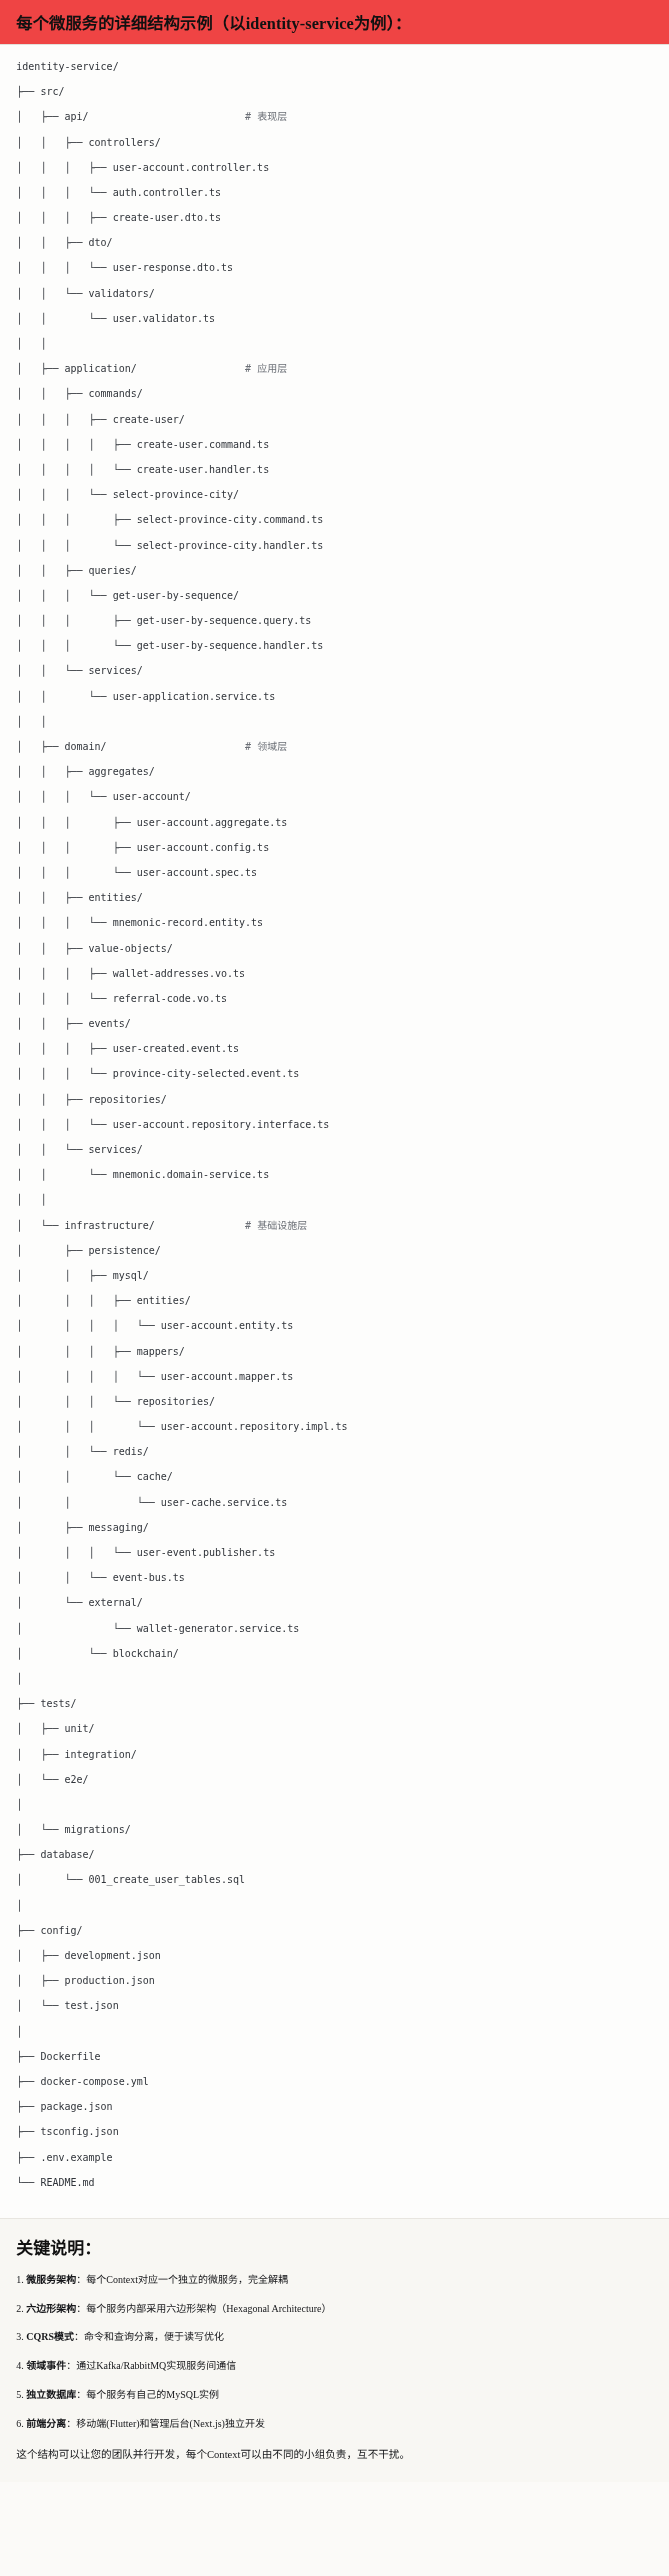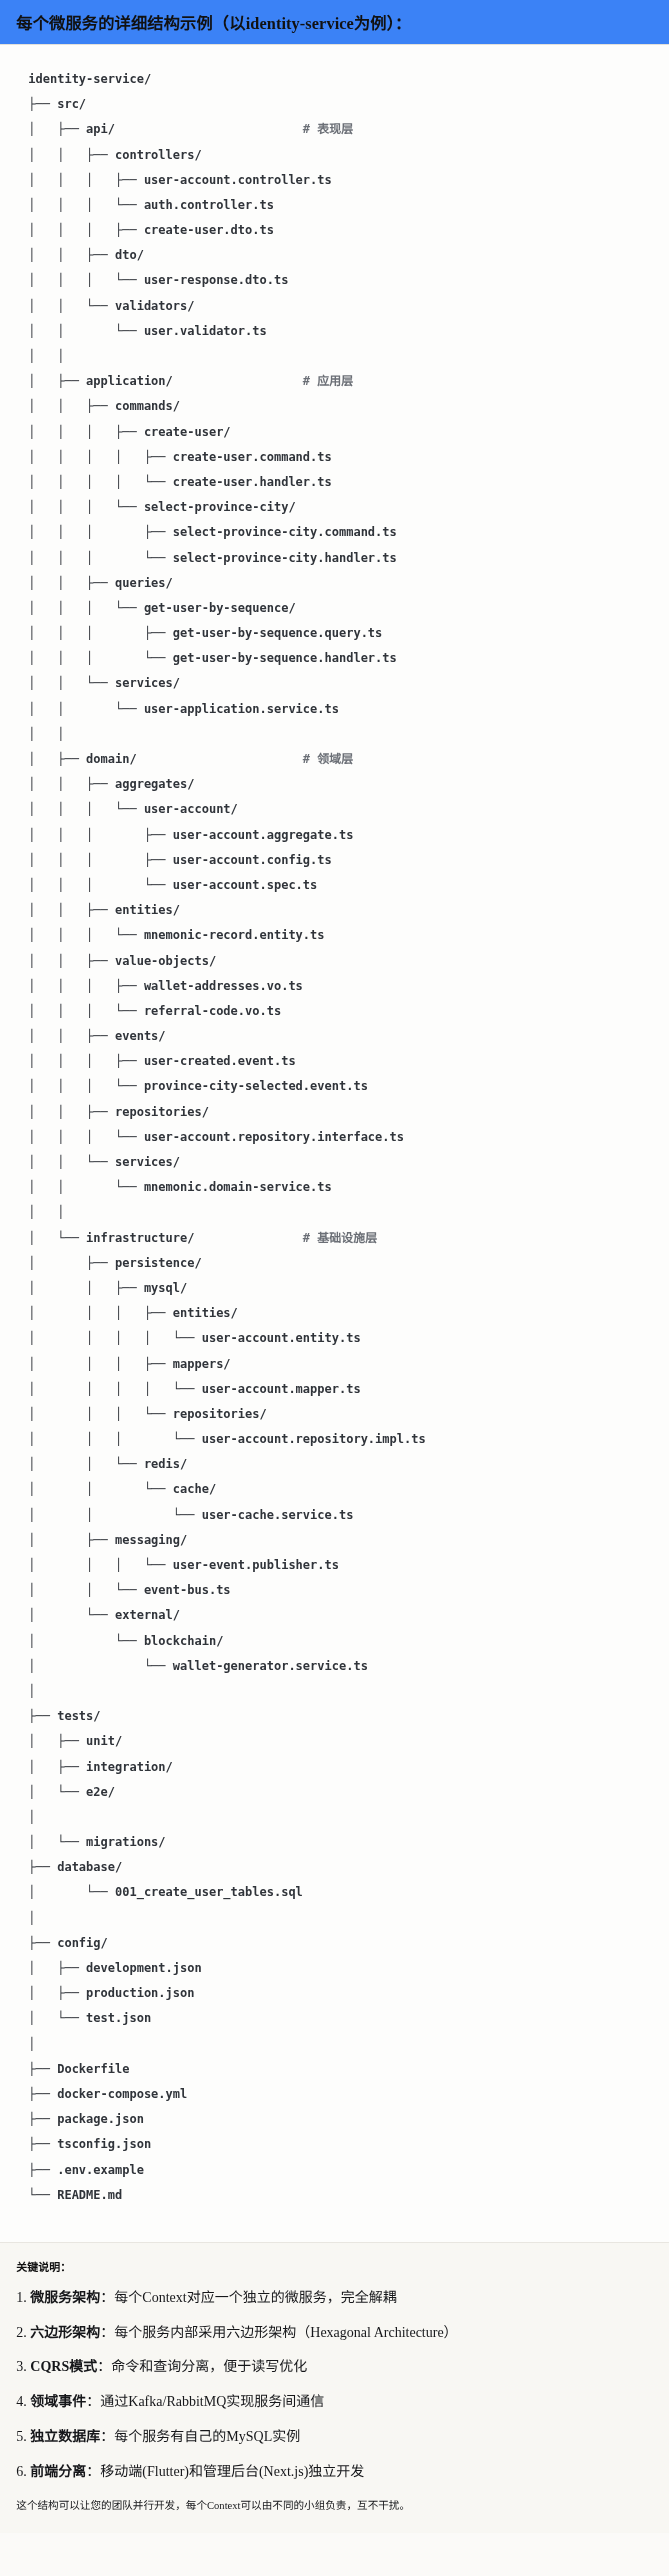--- a/index.html
+++ b/index.html
@@ -18,21 +18,21 @@
   .page {
     width: 669px;
     box-sizing: border-box;
     padding: 0;
     background: #fbfaf8;
   }
 
   
   .doc-header {
     padding: 12.5px 16.3px 10px 16.3px;
-    background: #3b82f6;
+    background: #ef4444;
     border-bottom: 0.6px solid #e2e0da;
   }
   .doc-title {
     margin: 0;
     font-size: 16.3px;
     line-height: 1.3;
     font-weight: bold;
     font-family: "Liberation Serif", "DejaVu Serif", serif;
     letter-spacing: 0.1px;
     color: #111111;
@@ -40,29 +40,28 @@
 
   
   .tree-block {
     background: #fdfdfc;
     padding: 16.3px 16.3px 16.3px 16.3px;
     box-sizing: border-box;
     width: 669px;
     border-bottom: 0.6px solid #e8e6e0;
   }
   .tree-pre {
-    margin: 12px;
+    margin: 0;
     padding: 0;
     font-family: "DejaVu Sans Mono", "Liberation Mono", monospace;
-    font-size: 12px;
+    font-size: 10px;
     line-height: 12.6px;
     color: #30343a;
     white-space: pre;
     tab-size: 4;
-    font-weight: bold;
   }
   .tree-row {
     display: block;
     white-space: pre;
     height: 12.6px;
   }
   .tree-path {
     color: #30343a;
   }
   .tree-comment {
@@ -70,27 +69,27 @@
     font-family: "DejaVu Sans Mono", "Liberation Mono", monospace;
   }
 
   
   .notes {
     padding: 15px 16.3px 19px 16.3px;
     background: #f8f7f3;
   }
   .notes-title {
     margin: 0 0 12.5px 0;
-    font-size: 11px;
+    font-size: 17px;
     font-weight: bold;
     color: #111111;
     font-family: "Liberation Serif", "DejaVu Serif", serif;
   }
   .note-item {
-    font-size: 14px;
+    font-size: 10px;
     line-height: 1.5;
     margin: 0 0 13.8px 0;
     color: #16171a;
     font-family: "Liberation Serif", "DejaVu Serif", serif;
   }
   .note-num {
     font-weight: normal;
   }
   .note-term {
     font-weight: bold;
@@ -174,22 +173,22 @@
 <span class="tree-row"><span class="tree-path">│       │   │   │   └── user-account.mapper.ts</span></span>
 <span class="tree-row"><span class="tree-path">│       │   │   └── repositories/</span></span>
 <span class="tree-row"><span class="tree-path">│       │   │       └── user-account.repository.impl.ts</span></span>
 <span class="tree-row"><span class="tree-path">│       │   └── redis/</span></span>
 <span class="tree-row"><span class="tree-path">│       │       └── cache/</span></span>
 <span class="tree-row"><span class="tree-path">│       │           └── user-cache.service.ts</span></span>
 <span class="tree-row"><span class="tree-path">│       ├── messaging/</span></span>
 <span class="tree-row"><span class="tree-path">│       │   │   └── user-event.publisher.ts</span></span>
 <span class="tree-row"><span class="tree-path">│       │   └── event-bus.ts</span></span>
 <span class="tree-row"><span class="tree-path">│       └── external/</span></span>
+<span class="tree-row"><span class="tree-path">│               └── wallet-generator.service.ts</span></span>
 <span class="tree-row"><span class="tree-path">│           └── blockchain/</span></span>
-<span class="tree-row"><span class="tree-path">│               └── wallet-generator.service.ts</span></span>
 <span class="tree-row"><span class="tree-path">│</span></span>
 <span class="tree-row"><span class="tree-path">├── tests/</span></span>
 <span class="tree-row"><span class="tree-path">│   ├── unit/</span></span>
 <span class="tree-row"><span class="tree-path">│   ├── integration/</span></span>
 <span class="tree-row"><span class="tree-path">│   └── e2e/</span></span>
 <span class="tree-row"><span class="tree-path">│</span></span>
 <span class="tree-row"><span class="tree-path">│   └── migrations/</span></span>
 <span class="tree-row"><span class="tree-path">├── database/</span></span>
 <span class="tree-row"><span class="tree-path">│       └── 001_create_user_tables.sql</span></span>
 <span class="tree-row"><span class="tree-path">│</span></span>

